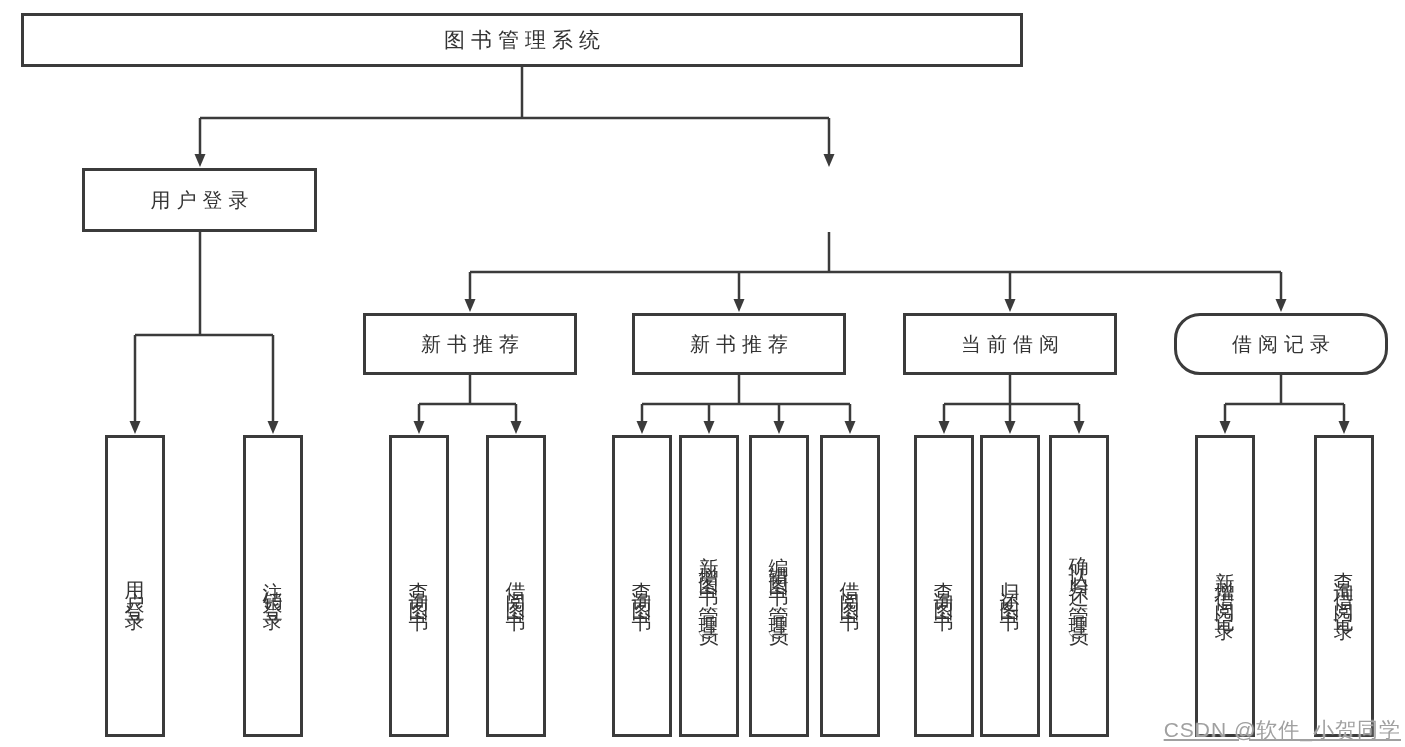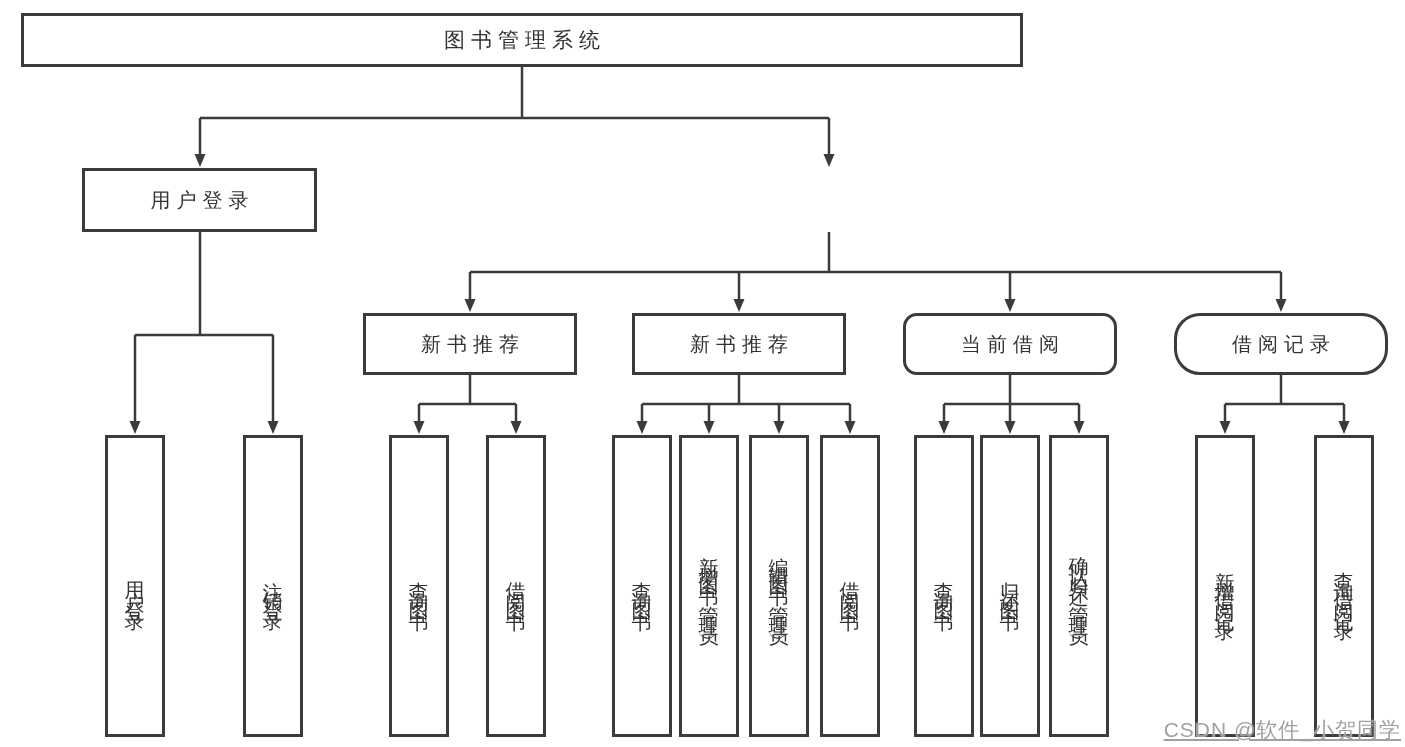--- a/index.html
+++ b/index.html
@@ -40,21 +40,21 @@
   
   .n-root { left: 21px; top: 13px; width: 1002px; height: 54px; font-size: 21px; align-items: center; }
   
   .lvl2 { height: 64px; width: 235px; font-size: 20px; top: 168px; }
   .n-l2-0 { left: 82px; }
   .n-l2-1 { left: 712px; }
   
   .lvl3 { height: 62px; width: 214px; font-size: 20px; top: 313px; }
   .n-l3-0 { left: 363px; }
   .n-l3-1 { left: 632px; }
-  .n-l3-2 { left: 903px; border-radius: 14px; }
+  .n-l3-2 { left: 903px; }
   .n-l3-3 { left: 1174px; border-radius: 26px; }
   
   .leaf { top: 435px; width: 60px; height: 302px; font-size: 20px; }
   .leaf .vlbl {
     writing-mode: vertical-rl;
     text-orientation: mixed;
     letter-spacing: 10px;
     line-height: 1;
     white-space: nowrap;
   }

